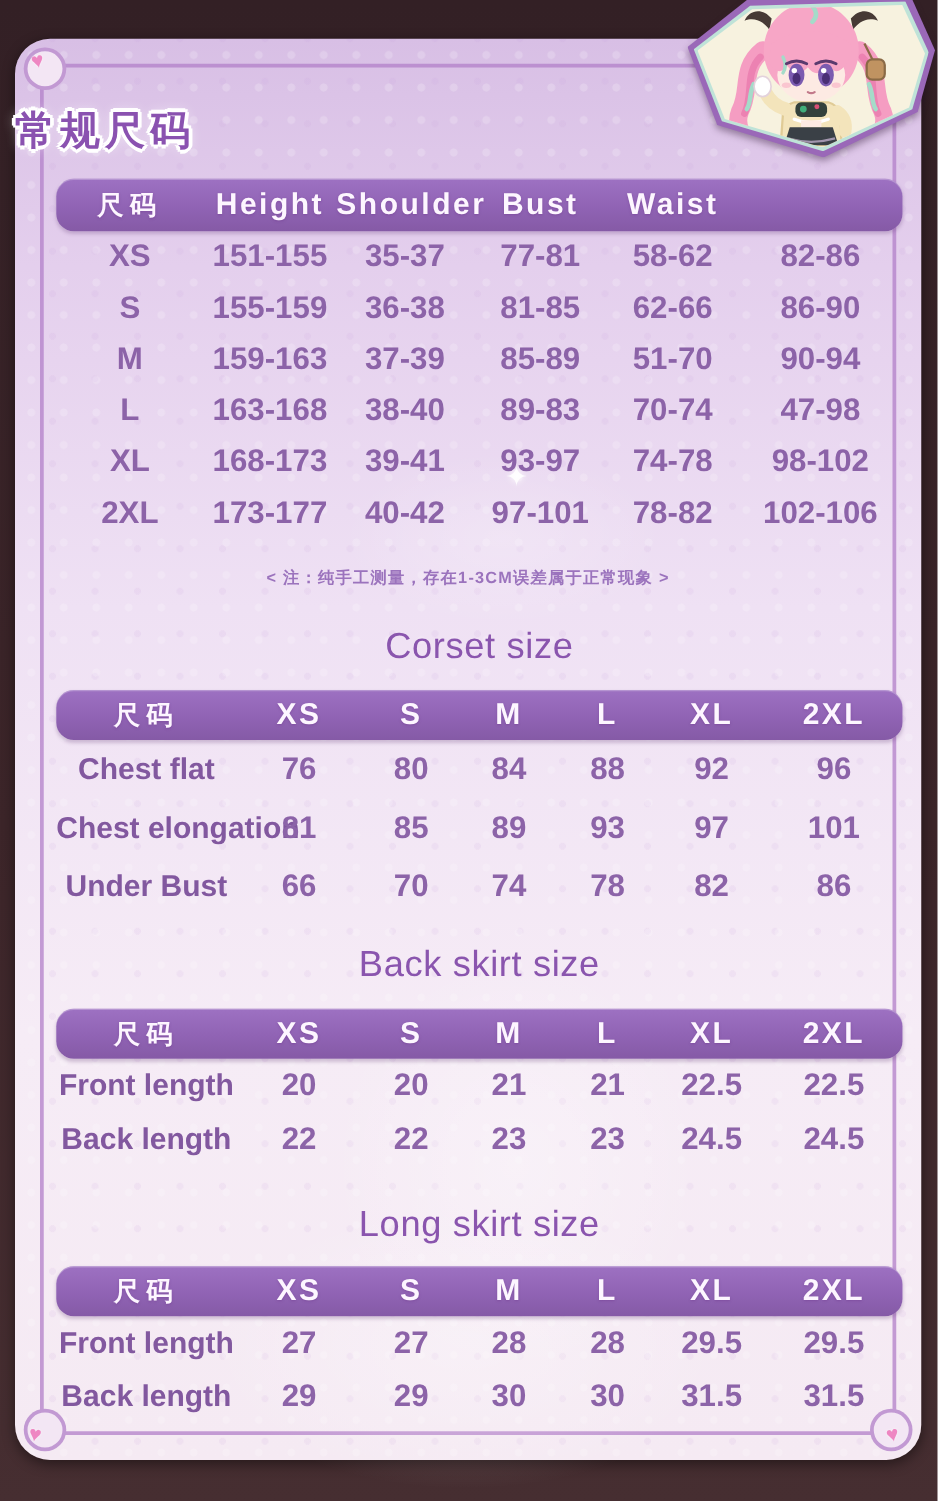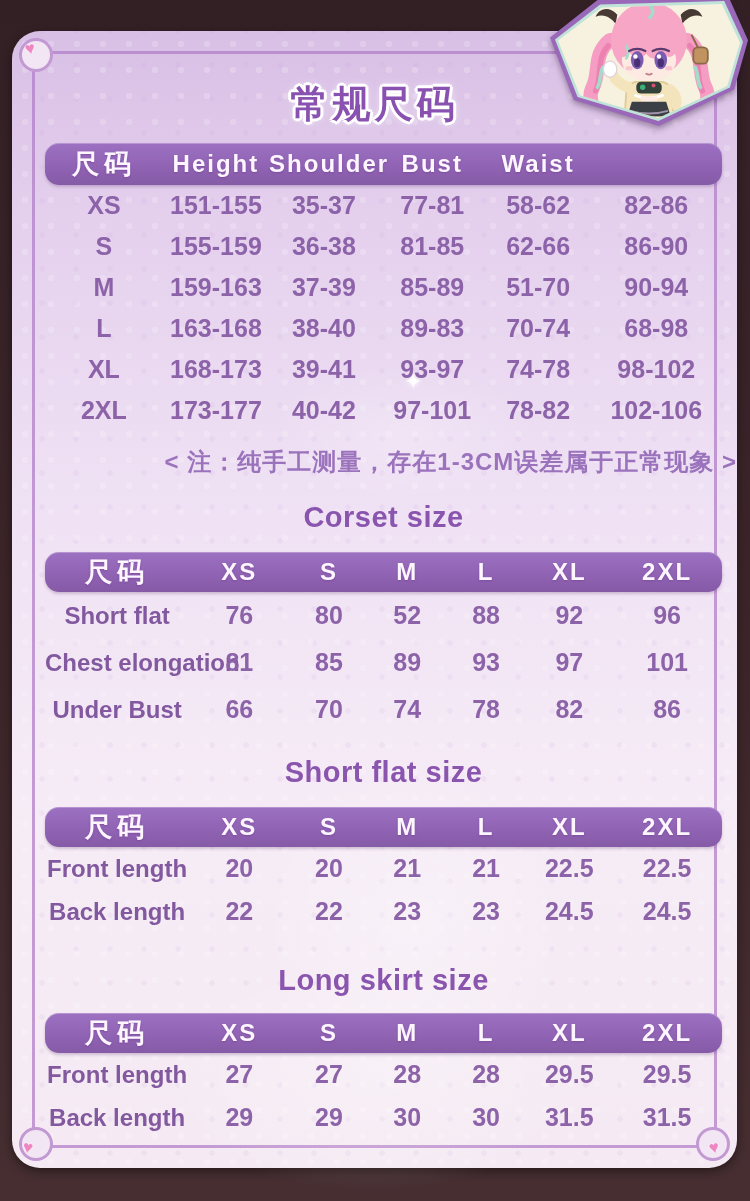--- a/index.html
+++ b/index.html
@@ -44,53 +44,53 @@
   .ghost{position:absolute;pointer-events:none;
     background:radial-gradient(closest-side,rgba(255,255,255,.55),rgba(255,255,255,0));}
   .ghost.g1{left:250px;top:730px;width:300px;height:340px;opacity:.55;}
   .ghost.g2{left:150px;top:930px;width:420px;height:230px;opacity:.5;}
   .ghost.g3{left:260px;top:330px;width:260px;height:140px;opacity:.4;}
   .sparkle{position:absolute;left:392px;top:338px;font-size:22px;
     color:rgba(255,255,255,.85);text-shadow:0 0 6px rgba(255,255,255,.9);}
   
   .title{
     position:absolute;top:44px;left:0;width:100%;height:58px;line-height:58px;
-    text-align:center;font-size:38px;font-weight:bold;letter-spacing:4px;color:#8a52b0;
+    font-size:32px;font-weight:bold;letter-spacing:4px;color:#8a52b0;
     text-shadow:-3px 0 0 #fff,3px 0 0 #fff,0 -3px 0 #fff,0 3px 0 #fff,
       -2px -2px 0 #fff,2px -2px 0 #fff,-2px 2px 0 #fff,2px 2px 0 #fff,
       0 0 10px rgba(255,255,255,.95);
   }
   
   .tbl{position:absolute;left:33px;width:677px;}
   .bar{
     display:grid;align-items:center;border-radius:14px;color:#fdf6ff;
     background:linear-gradient(180deg,#9d71c2 0%,#9063b4 55%,#855aa6 100%);
     box-shadow:0 2px 3px rgba(90,50,110,.25), inset 0 1px 0 rgba(255,255,255,.25);
     font-weight:bold;text-shadow:0 1px 2px rgba(110,55,140,.45);
   }
   .row{display:grid;align-items:center;}
   .c{text-align:center;white-space:nowrap;}
   .g6{grid-template-columns:17.4% 15.7% 16.2% 15.8% 15.5% 19.4%;}
   .g7{grid-template-columns:21.3% 14.8% 11.7% 11.4% 11.9% 12.7% 16.2%;}
   .bar .c{font-size:24px;letter-spacing:2px;}
-  .bar .cjk{font-size:27px;letter-spacing:5px;}
+  .bar .cjk{font-size:21px;letter-spacing:5px;}
   .main-tbl{top:112px;}
   .main-tbl .bar{height:42px;}
   .main-tbl .row{height:41px;}
   .main-tbl .row:first-of-type{margin-top:4px;}
   .val{font-size:25px;font-weight:600;color:#8c63a8;}
   .size{font-size:25px;font-weight:600;color:#8c63a8;}
   .lbl{font-size:24px;font-weight:600;color:#82589f;}
   .note{
     position:absolute;top:417px;left:0;width:100%;height:28px;line-height:28px;
-    text-align:right;font-size:24px;letter-spacing:1px;color:#9b73bd;font-weight:600;
+    text-align:center;font-size:13px;letter-spacing:1px;color:#9b73bd;font-weight:600;
   }
   .sec-title{
     height:40px;line-height:40px;text-align:center;
-    font-size:29px;font-weight:700;color:#8a55ae;letter-spacing:.5px;
+    font-size:29px;font-weight:400;color:#8a55ae;letter-spacing:.5px;
   }
   .sec{position:absolute;left:33px;width:677px;}
   .sec .bar{height:40px;}
   .sec.corset{top:466px;} .sec.corset .bar{margin-top:15px;}
   .sec.corset .row{height:47px;} .sec.corset .row:first-of-type{margin-top:3px;}
   .sec.shortsk{top:721px;} .sec.shortsk .bar{margin-top:15px;}
   .sec.shortsk .row{height:43px;} .sec.shortsk .row:first-of-type{margin-top:5px;}
   .sec.longsk{top:929px;} .sec.longsk .bar{margin-top:13px;}
   .sec.longsk .row{height:43px;} .sec.longsk .row:first-of-type{margin-top:6px;}
   
@@ -155,21 +155,21 @@
       <span class="c val">85-89</span>
       <span class="c val">51-70</span>
       <span class="c val">90-94</span>
     </div>
     <div class="row g6">
       <span class="c size">L</span>
       <span class="c val">163-168</span>
       <span class="c val">38-40</span>
       <span class="c val">89-83</span>
       <span class="c val">70-74</span>
-      <span class="c val">68-98</span>
+      <span class="c val">47-98</span>
     </div>
     <div class="row g6">
       <span class="c size">XL</span>
       <span class="c val">168-173</span>
       <span class="c val">39-41</span>
       <span class="c val">93-97</span>
       <span class="c val">74-78</span>
       <span class="c val">98-102</span>
     </div>
     <div class="row g6">
@@ -189,24 +189,24 @@
     <div class="bar g7">
       <span class="c cjk">尺码</span>
       <span class="c">XS</span>
       <span class="c">S</span>
       <span class="c">M</span>
       <span class="c">L</span>
       <span class="c">XL</span>
       <span class="c">2XL</span>
     </div>
     <div class="row g7">
-      <span class="c lbl">Short flat</span>
+      <span class="c lbl">Chest flat</span>
       <span class="c val">76</span>
       <span class="c val">80</span>
-      <span class="c val">52</span>
+      <span class="c val">84</span>
       <span class="c val">88</span>
       <span class="c val">92</span>
       <span class="c val">96</span>
     </div>
     <div class="row g7">
       <span class="c lbl">Chest elongation</span>
       <span class="c val">81</span>
       <span class="c val">85</span>
       <span class="c val">89</span>
       <span class="c val">93</span>
@@ -218,21 +218,21 @@
       <span class="c val">66</span>
       <span class="c val">70</span>
       <span class="c val">74</span>
       <span class="c val">78</span>
       <span class="c val">82</span>
       <span class="c val">86</span>
     </div>
   </div>
 
   <div class="sec shortsk">
-    <div class="sec-title">Short flat size</div>
+    <div class="sec-title">Back skirt size</div>
     <div class="bar g7">
       <span class="c cjk">尺码</span>
       <span class="c">XS</span>
       <span class="c">S</span>
       <span class="c">M</span>
       <span class="c">L</span>
       <span class="c">XL</span>
       <span class="c">2XL</span>
     </div>
     <div class="row g7">

